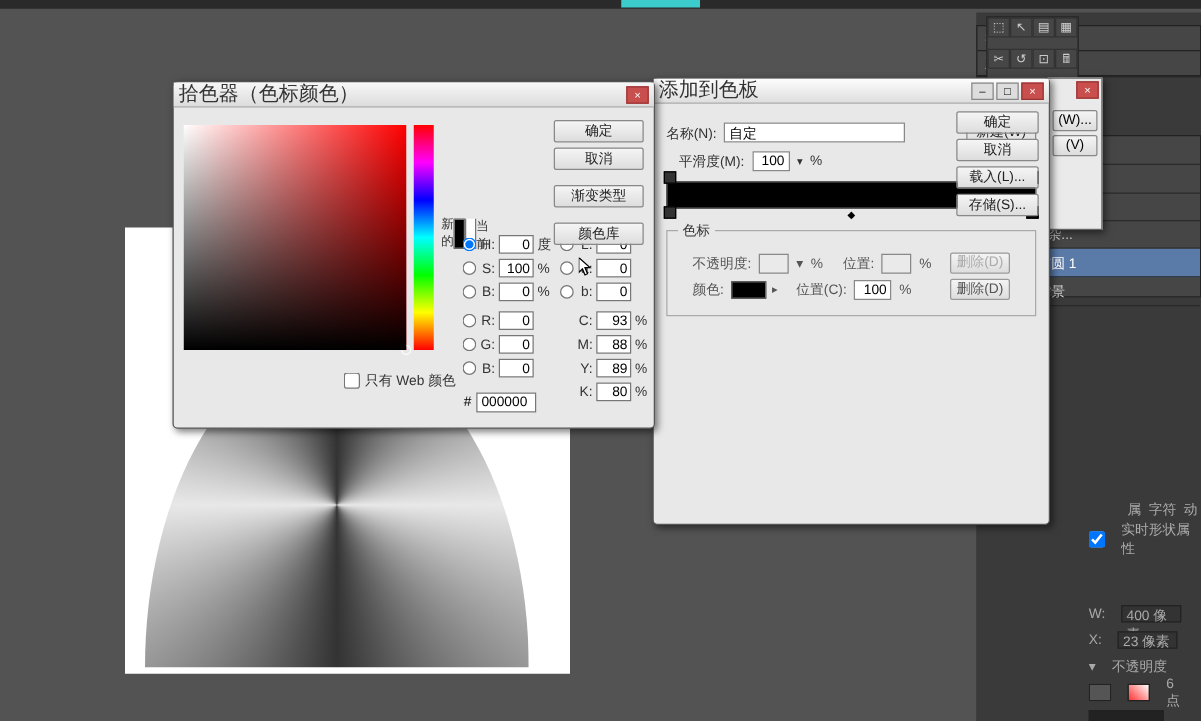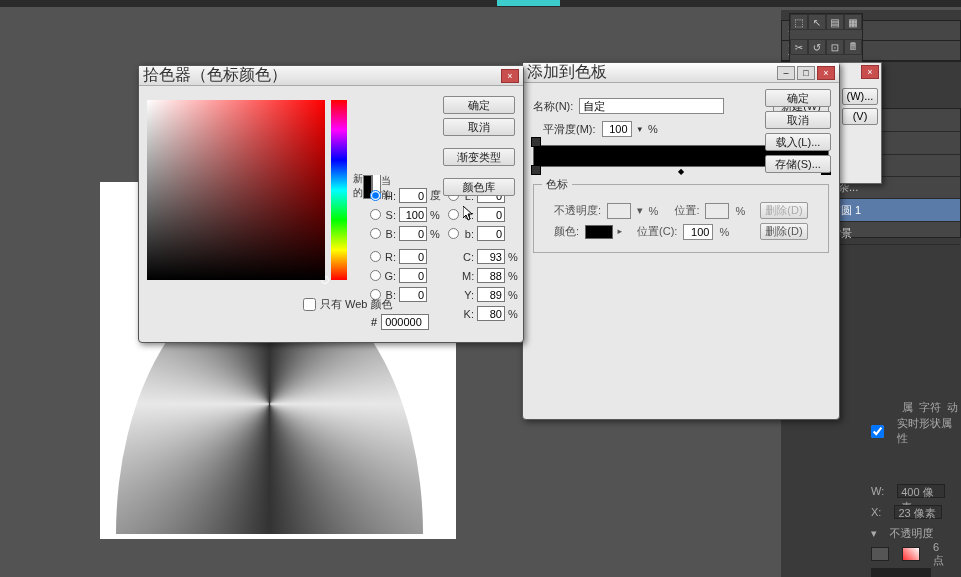--- a/index.html
+++ b/index.html
@@ -45,21 +45,21 @@
 .swatch.current { background: #fff; border-top: none; }
 .cp-row { display: flex; align-items: center; height: 19px; gap: 3px; }
 .cp-radio { width: 11px; height: 11px; }
 .cp-lbl { width: 12px; text-align: right; color: #333; }
 .cp-input { width: 28px; height: 15px; border: 1px solid #777; padding: 0 2px; text-align: right; }
 .cp-unit { width: 13px; color: #333; }
 
 .cp-buttons { position: absolute; top: 6px; right: 8px; display: flex; flex-direction: column; gap: 4px; }
 .dlg-btn { width: 72px; height: 18px; background: linear-gradient(#f5f5f5, #ddd); border: 1px solid #888; border-radius: 2px; cursor: pointer; text-align: center; line-height: 16px; color: #222; }
 .hex-input { width: 48px; height: 16px; border: 1px solid #777; padding: 0 3px; background: #fff; }
-.web-check { position: absolute; bottom: 30px; left: 164px; display: flex; align-items: center; gap: 4px; color: #333; }
+.web-check { position: absolute; bottom: 30px; left: 136px; display: flex; align-items: center; gap: 4px; color: #333; }
 
 
 .gradient-editor { top: 62px; left: 522px; width: 318px; height: 358px; border-radius: 4px; }
 .ge-titlebar { background: linear-gradient(#fdfdfd, #dedede); }
 .ge-body { padding: 8px 10px; }
 .preset-box { border: 1px solid #888; padding: 4px; height: 94px; background: #f0f0f0; position: relative; margin-bottom: 8px; }
 .preset-label { font-size: 11px; margin-bottom: 3px; }
 .preset-grid { display: flex; flex-wrap: wrap; gap: 1px; width: 200px; height: 58px; overflow: hidden; }
 .preset-swatch { width: 24px; height: 26px; border: 1px solid #666; }
 .preset-gear { position: absolute; top: 4px; right: 6px; width: 12px; height: 12px; }

